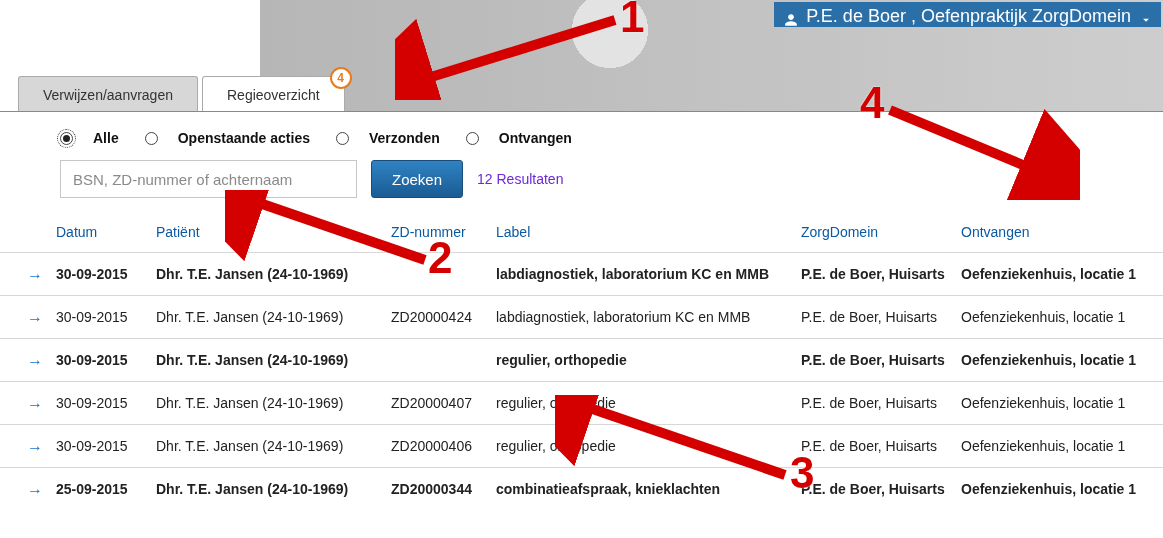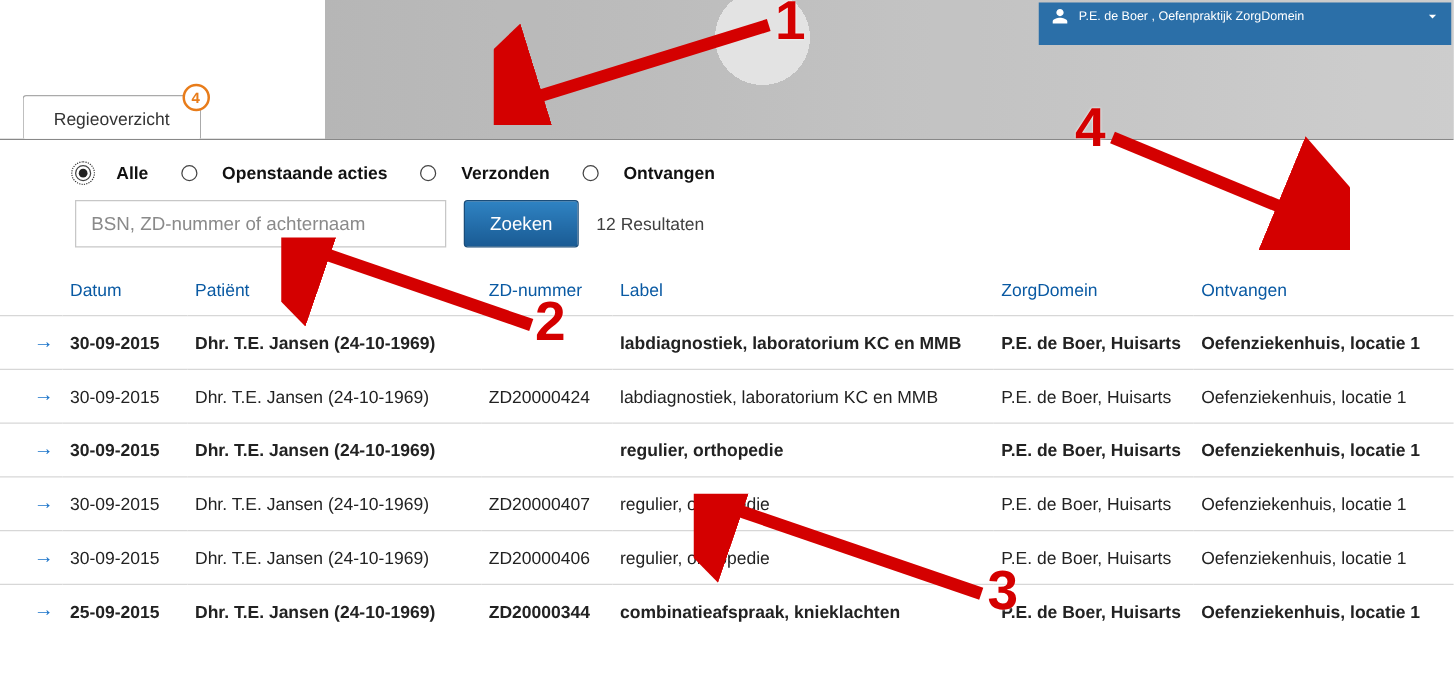--- a/index.html
+++ b/index.html
@@ -3,38 +3,38 @@
   <meta charset="utf-8">
   <style>
     * { margin:0; padding:0; box-sizing:border-box; font-family:Arial,Helvetica,sans-serif; }
     body { width:1163px; height:538px; background:#fff; overflow:hidden; position:relative; }
     .banner { position:relative; width:100%; height:112px; background:linear-gradient(90deg,#fff 0,#fff 260px,#b8b8b8 260px,#d0d0d0 100%); border-bottom:1px solid #888; }
     .banner-img { position:absolute; left:260px; top:0; right:0; bottom:0; background:
       radial-gradient(circle at 350px 30px,#eee 38px,transparent 38px),
       linear-gradient(90deg,#bcbcbc,#d6d6d6); filter:grayscale(1) contrast(.9); }
     .logo { position:absolute; left:18px; top:12px; display:flex; align-items:center; gap:4px; }
     .logo-text { font-size:30px; font-weight:600; color:#0a73b7; letter-spacing:-0.5px; }
-    .user-bar { position:absolute; top:2px; right:2px; background:#2b6fa8; color:#fff; font-size:10px; padding:4px 8px 16px 10px; display:flex; align-items:center; gap:8px; min-width:330px; }
+    .user-bar { position:absolute; top:2px; right:2px; background:#2b6fa8; color:#fff; font-size:18px; padding:4px 8px 0 10px; display:flex; align-items:flex-end; gap:8px; min-width:330px; }
     .user-bar .name { flex:1; }
     .user-bar svg.caret { width:14px; height:14px; }
     .user-bar svg.person { width:14px; height:14px; }
     .tabs { position:absolute; bottom:0; left:18px; display:flex; align-items:flex-end; }
     .tab { padding:10px 24px 8px; font-size:14px; color:#333; background:#d7d7d7; border:1px solid #aaa; border-bottom:none; border-radius:3px 3px 0 0; margin-right:4px; cursor:pointer; position:relative; }
     .tab.active { background:#fff; font-weight:500; }
     .tab-badge { position:absolute; top:-10px; right:-8px; width:22px; height:22px; border:2px solid #e87c1a; border-radius:50%; background:#fff; color:#e87c1a; font-size:12px; font-weight:700; display:flex; align-items:center; justify-content:center; }
     .filters { padding:18px 60px 8px 60px; display:flex; gap:26px; align-items:center; font-size:14px; color:#111; }
     .radio { display:inline-flex; align-items:center; gap:20px; cursor:pointer;font-weight:bold; }
     .radio-dot { width:13px; height:13px; border:1px solid #444; border-radius:50%; display:flex; align-items:center; justify-content:center; }
     .radio.selected .radio-dot::after { content:""; width:7px; height:7px; background:#222; border-radius:50%; display:block; }
     .radio.selected .radio-dot { outline:1px dotted #333; outline-offset:2px; }
     .search-row { padding:6px 60px 14px 60px; display:flex; align-items:center; gap:14px; }
     .search-input { width:297px; height:38px; border:1px solid #c7c7c7; padding:0 12px; font-size:15px; color:#666; }
     .search-input::placeholder { color:#8a8a8a; }
     .btn { height:38px; padding:0 20px; border:1px solid #1a4d7a; border-radius:3px; background:linear-gradient(#2f83c3,#1a5b94); color:#fff; font-size:15px; cursor:pointer;text-align:right; }
-    .results-count { font-size:14px; color:#404040; }
+    .results-count { font-size:14px; color:#6d28d9; }
     .export-btn { margin-left:auto; height:36px; padding:0 18px; background:#f2f2f2; border:1px solid #c7c7c7; border-radius:3px; font-size:15px; cursor:pointer; color:#333; }
     .table { width:100%; border-collapse:collapse; font-size:14px; color:#222; }
     .table thead th { text-align:left; font-weight:400; color:#0a5aa3; padding:12px 6px 12px 6px; }
     .table thead th:first-child { padding-left:24px; width:50px; }
     .table tbody td { padding:12px 6px; border-top:1px solid #d7d7d7; vertical-align:middle; }
     .table tbody td:first-child { padding-left:26px; }
     .row-arrow { color:#1a73c9; font-size:16px; text-align:center; }
     tr.bold td { font-weight:700; }
     th.datum { padding-left:10px; }
     .col-arrow{width:50px} .col-date{width:100px} .col-patient{width:235px} .col-zd{width:105px} .col-label{width:305px} .col-sender{width:160px}
@@ -57,20 +57,23 @@
     <svg class="person" viewBox="0 0 24 24" fill="#fff">
         <path d="M12 12c2.7 0 5-2.3 5-5s-2.3-5-5-5-5 2.3-5 5 2.3 5 5 5zm0 2c-3.3 0-10 1.7-10 5v3h20v-3c0-3.3-6.7-5-10-5z"></path>
       </svg>
     <span class="name">P.E. de Boer ,  Oefenpraktijk ZorgDomein</span>
     <svg class="caret" viewBox="0 0 24 24" fill="#fff">
         <path d="M7 10l5 5 5-5z"></path>
       </svg>
   </div>
 
   <div class="tabs">
+    <div class="tab">
+      <span>Verwijzen/aanvragen</span>
+    </div>
     <div class="tab active">
       <span>Regieoverzicht</span>
       <span class="tab-badge">4</span>
     </div>
   </div>
 </div>
 
 <div class="filters">
   <label class="radio selected">
     <span class="radio-dot"></span>

